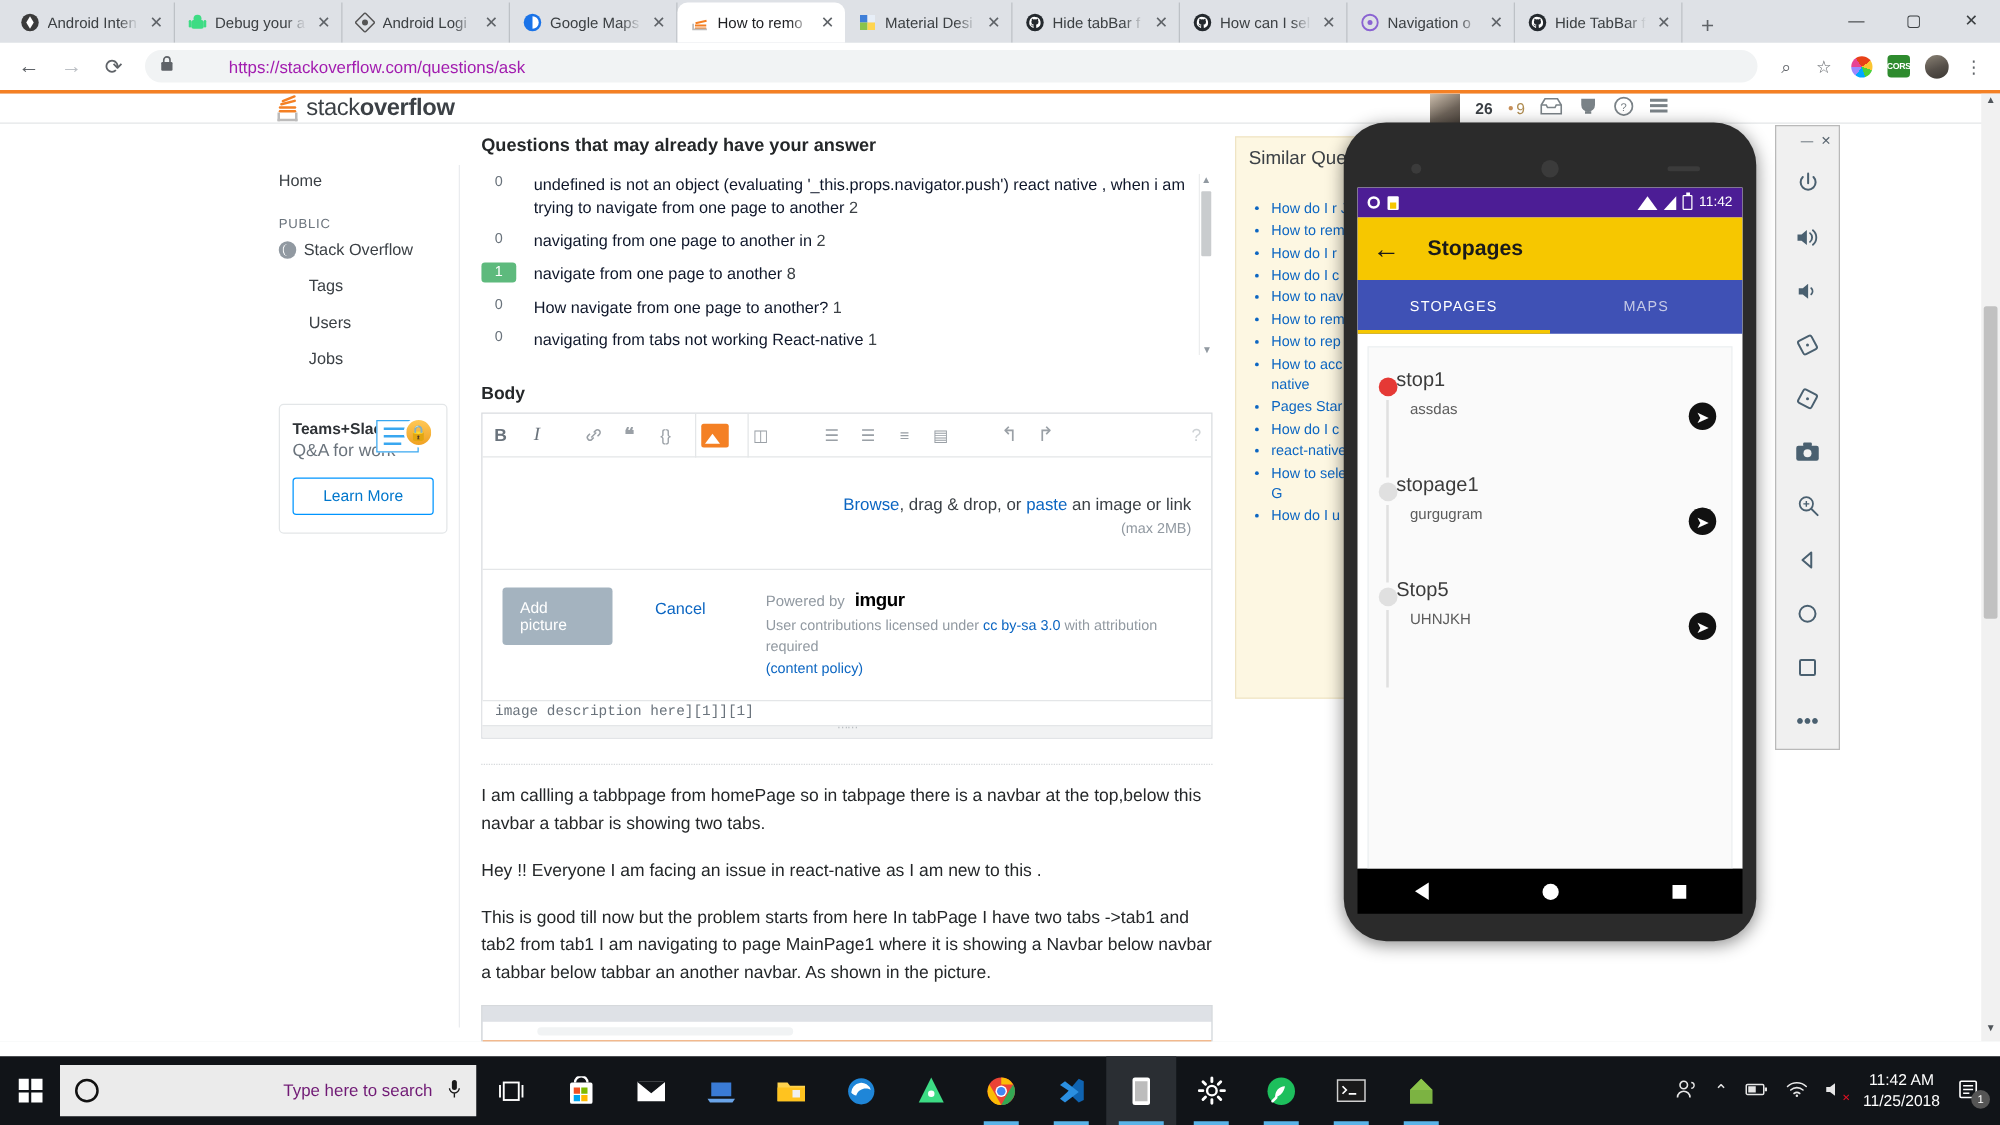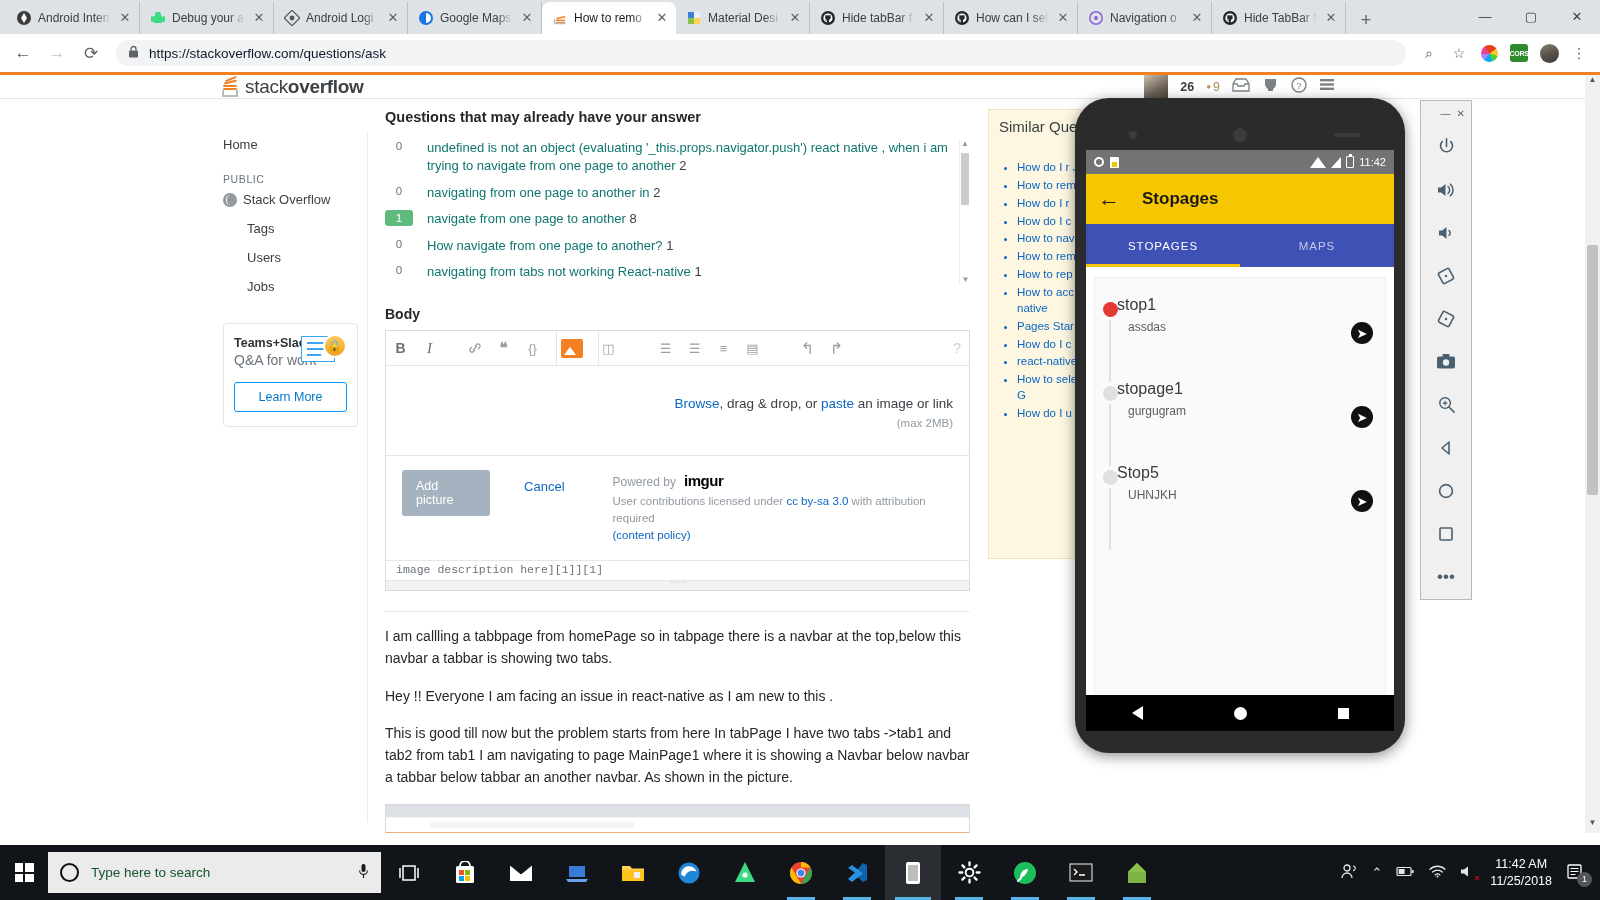--- a/index.html
+++ b/index.html
@@ -29,21 +29,21 @@
             font-size:18px; color:#5f6368; margin-left:6px; }
   .wincontrols { position:absolute; right:0; top:0; height:32px; display:flex; }
   .wincontrols div { width:46px; height:32px; display:flex; align-items:center; justify-content:center; color:#3c4043; font-size:13px; }
 
   
   .toolbar { height:38px; background:#fff; display:flex; align-items:center; padding:0 8px; gap:4px; }
   .navbtn { width:30px; height:30px; display:flex; align-items:center; justify-content:center; color:#5f6368; font-size:17px; }
   .navbtn.dim { color:#bdc1c6; }
   .omnibox { flex:1 1 auto; height:26px; background:#f1f3f4; border-radius:13px; display:flex; align-items:center;
              padding:0 12px; gap:10px; margin:0 6px; }
-  .omnibox .urltext { font-size:13.5px; color:#0f172a; }
+  .omnibox .urltext { font-size:13.5px; color:#a21caf;margin-left:34px; }
   .tbicon { width:26px; height:26px; display:flex; align-items:center; justify-content:center; font-size:14px; color:#5f6368; }
   .ext-color { width:17px;height:17px;border-radius:50%;
      background: conic-gradient(#e84118 0 15%, #fbc531 15% 30%, #4cd137 30% 45%, #00a8ff 45% 60%, #9c88ff 60% 75%, #e84393 75% 90%, #e84118 90% 100%); }
   .ext-cors { width:18px;height:18px;border-radius:3px;background:#2e8b2e;color:#fff;font-size:7px;
      display:flex;align-items:center;justify-content:center;font-weight:bold;letter-spacing:-.3px;}
   .avatar-sm { width:19px;height:19px;border-radius:50%;background:#6b6256;
      background-image:linear-gradient(160deg,#8a8275 0%,#56504a 55%,#3b3733 100%);}
   .orange-line { height:3px; background:#f48024; }
 
   
@@ -93,21 +93,21 @@
                   background:linear-gradient(#ffc857,#f0a222); border:2px solid #fff;
                   display:flex; align-items:center; justify-content:center; color:#fff; font-size:12px;}
 
   
   .main { position:absolute; left:385px; top:10px; width:585px; }
   .sect-title { font-size:14.5px; font-weight:bold; color:#242729; }
   .dupe-list { position:relative; margin-top:14px; height:145px; overflow:hidden; padding-right:18px; }
   .dupe-row { display:flex; align-items:flex-start; gap:14px; margin-bottom:8px; font-size:13px; }
   .votes { width:28px; flex:0 0 28px; text-align:center; font-size:11.5px; color:#6a737c; padding-top:1px; }
   .votes.answered { background:#5eba7d; color:#fff; border-radius:3px; padding:2px 0; }
-  .dupe-row a { color:#0f766e; text-decoration:none; line-height:1.42;margin-top:36px; }
+  .dupe-row a { color:#0f172a; text-decoration:none; line-height:1.42;margin-top:36px; }
   .dupe-row .ans { color:#3b4045; }
   .dupe-scroll { position:absolute; right:0; top:0; width:11px; height:145px; background:#fff; border-left:1px solid #ecedee;}
   .dupe-scroll .arrow { font-size:8px; color:#9199a1; text-align:center; }
   .dupe-scroll .thumb { position:absolute; left:1px; top:14px; width:8px; height:52px; background:#c9ccce; border-radius:1px;}
 
   .label-body { margin-top:22px; font-size:14px; font-weight:bold; color:#242729; }
   .editor { margin-top:8px; border:1px solid #d9dcdf; background:#fff; }
   .ed-toolbar { height:35px; display:flex; align-items:center; border-bottom:1px solid #e4e6e8; position:relative; }
   .ed-btn { width:25px; height:25px; margin:0 2px; display:flex; align-items:center; justify-content:center;
             color:#9aa0a6; font-size:13px; }
@@ -158,21 +158,21 @@
 
   
   .emulator { position:absolute; left:1075px; top:98px; width:330px; height:655px; }
   .phone { position:absolute; left:0; top:0; width:330px; height:655px; background:#2b2b2b;
            border-radius:34px; box-shadow: 0 3px 14px rgba(0,0,0,.45);}
   .phone .speaker { position:absolute; left:50%; top:30px; transform:translateX(-50%); width:14px;height:14px;
            border-radius:50%; background:#3b3b3b; }
   .phone .cam { position:absolute; left:54px; top:33px; width:8px;height:8px;border-radius:50%;background:#3b3b3b;}
   .phone .sensor { position:absolute; right:45px; top:35px; width:26px;height:4px;border-radius:2px;background:#3b3b3b;}
   .screen-area { position:absolute; left:11px; top:52px; width:308px; height:545px; background:#fff; overflow:hidden;}
-  .status-bar { height:24px; background:#737373; display:flex; align-items:center; padding:0 8px; color:#fff; font-size:11px; }
+  .status-bar { height:24px; background:#4c1d95; display:flex; align-items:center; padding:0 8px; color:#fff; font-size:11px; }
   .status-bar .sleft { display:flex; gap:6px; align-items:center; }
   .status-bar .circ { width:10px;height:10px;border:2px solid #fff;border-radius:50%;}
   .status-bar .sd { width:9px;height:11px;background:#fff;border-radius:1px;position:relative;}
   .status-bar .sd::after{content:"";position:absolute;left:2px;top:5px;width:5px;height:5px;background:#f6c700;}
   .status-bar .sright { margin-left:auto; display:flex; gap:5px; align-items:center; font-size:11px;}
   .wifi { width:0;height:0;border-left:8px solid transparent;border-right:8px solid transparent;border-bottom:11px solid #fff;}
   .signal { width:0;height:0;border-left:10px solid transparent;border-bottom:11px solid #fff;}
   .battery { width:8px;height:12px;border:1.5px solid #fff;border-radius:1px;position:relative;}
   .battery::after{content:"";position:absolute;left:1.5px;top:-3px;width:3px;height:2px;background:#fff;}
   .app-bar { height:50px; background:#f6c700; display:flex; align-items:center; padding:0 12px; gap:22px;}
@@ -205,21 +205,21 @@
   .emu-tool { width:40px; height:43px; display:flex; align-items:center; justify-content:center;
               color:#4a6070; font-size:17px;}
 
   
   .taskbar { position:absolute; left:0; top:845px; width:1600px; height:55px; background:#111418; display:flex; align-items:center;}
   .tb-start { width:48px; height:55px; display:flex; align-items:center; justify-content:center;}
   .winlogo { width:19px;height:19px; display:grid; grid-template-columns:1fr 1fr; grid-template-rows:1fr 1fr; gap:2px;}
   .winlogo span { background:#fff; display:block;}
   .tb-search { width:333px; height:41px; background:#ebebeb; display:flex; align-items:center; padding:0 12px; gap:12px;}
   .tb-search .sq { width:19px;height:19px;border:2px solid #111;border-radius:50%;}
-  .tb-search .stext { font-size:13.5px; color:#14532d; flex:1;}
+  .tb-search .stext { font-size:13.5px; color:#701a75; flex:1;text-align:right;}
   .tb-search .mic { font-size:14px; color:#1a1a1a;}
   .tb-icon { width:56px; height:55px; display:flex; align-items:center; justify-content:center; position:relative;}
   .tb-icon.active { background:#2a2e33; }
   .tb-icon.active::after { content:""; position:absolute; bottom:0; left:10px; right:10px; height:3px; background:#59b4e8;}
   .tb-icon.open::after { content:""; position:absolute; bottom:0; left:14px; right:14px; height:3px; background:#59b4e8;}
   .tray { margin-left:auto; display:flex; align-items:center; gap:14px; padding-right:14px; color:#fff; font-size:12px;}
   .tray .clock { text-align:center; line-height:1.35; font-size:12.5px;}
   .tray .tr-ic { font-size:13px; color:#e6e6e6;}
   .tray .notif { width:20px;height:20px; position:relative; color:#fff; font-size:14px;}
   .tray .notif .cnt { position:absolute; right:-6px; bottom:-4px; width:15px;height:15px;border-radius:50%;

